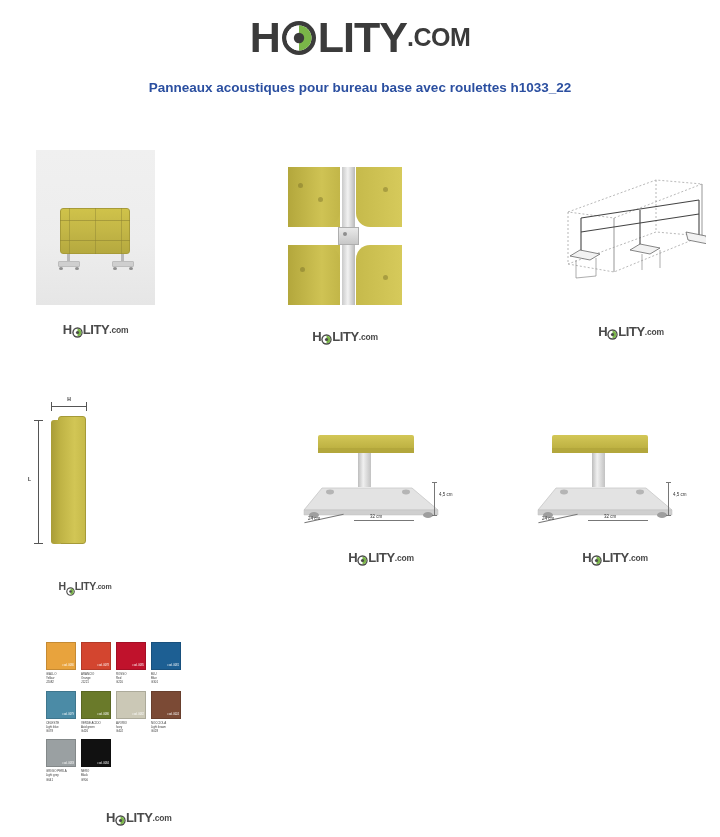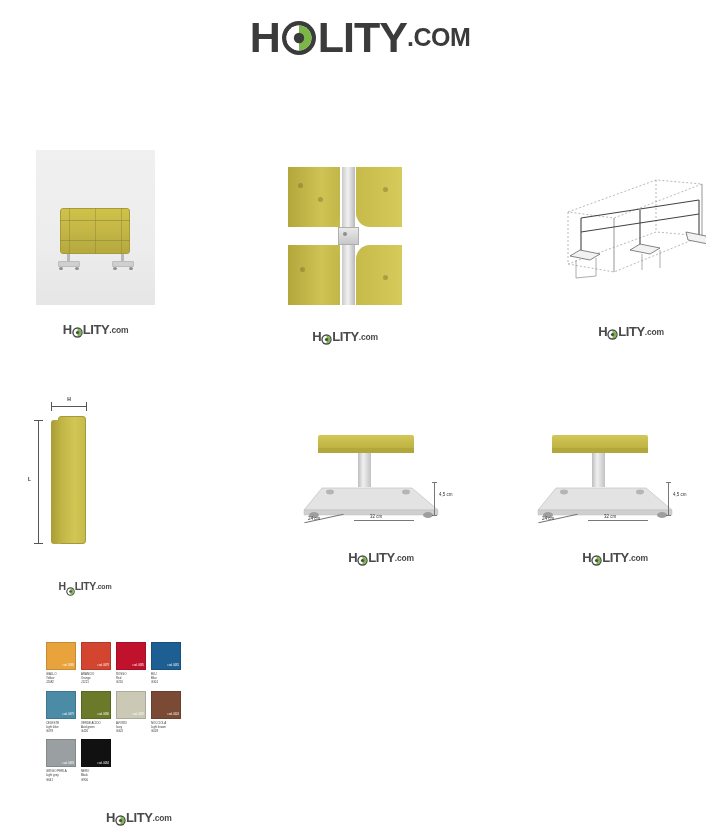--- a/index.html
+++ b/index.html
@@ -114,20 +114,21 @@
           <path d="M18 5.5 A12.5 12.5 0 0 1 18 30.5 Z" fill="#7ab648"></path>
           <path d="M18 5.5 A12.5 12.5 0 0 0 18 30.5 Z" fill="#ffffff"></path>
           <circle cx="18" cy="18" r="5.2" fill="#3b3b3b"></circle>
         </svg>
       </span>
       <span class="logo-text">LITY</span>
       <span class="logo-dotcom">.COM</span>
     </span>
   </div>
 
+  <div class="page-title">Panneaux acoustiques pour bureau base avec roulettes h1033_22</div>
 
   <div class="cell" style="left:36px; top:150px; width:119px; height:190px;">
     <div class="fig1-box" style="left:0; top:0;">
 
       <div class="panel-yellow" style="position:absolute; left:24px; top:58px; width:70px; height:46px; border-radius:3px;"></div>
 
       <div style="position:absolute; left:24px; top:70px; width:70px; height:1px; background:rgba(140,130,50,.55);"></div>
       <div style="position:absolute; left:24px; top:90px; width:70px; height:1px; background:rgba(140,130,50,.55);"></div>
       <div style="position:absolute; left:33px; top:58px; width:1px; height:46px; background:rgba(140,130,50,.45);"></div>
       <div style="position:absolute; left:59px; top:58px; width:1px; height:46px; background:rgba(140,130,50,.45);"></div>

